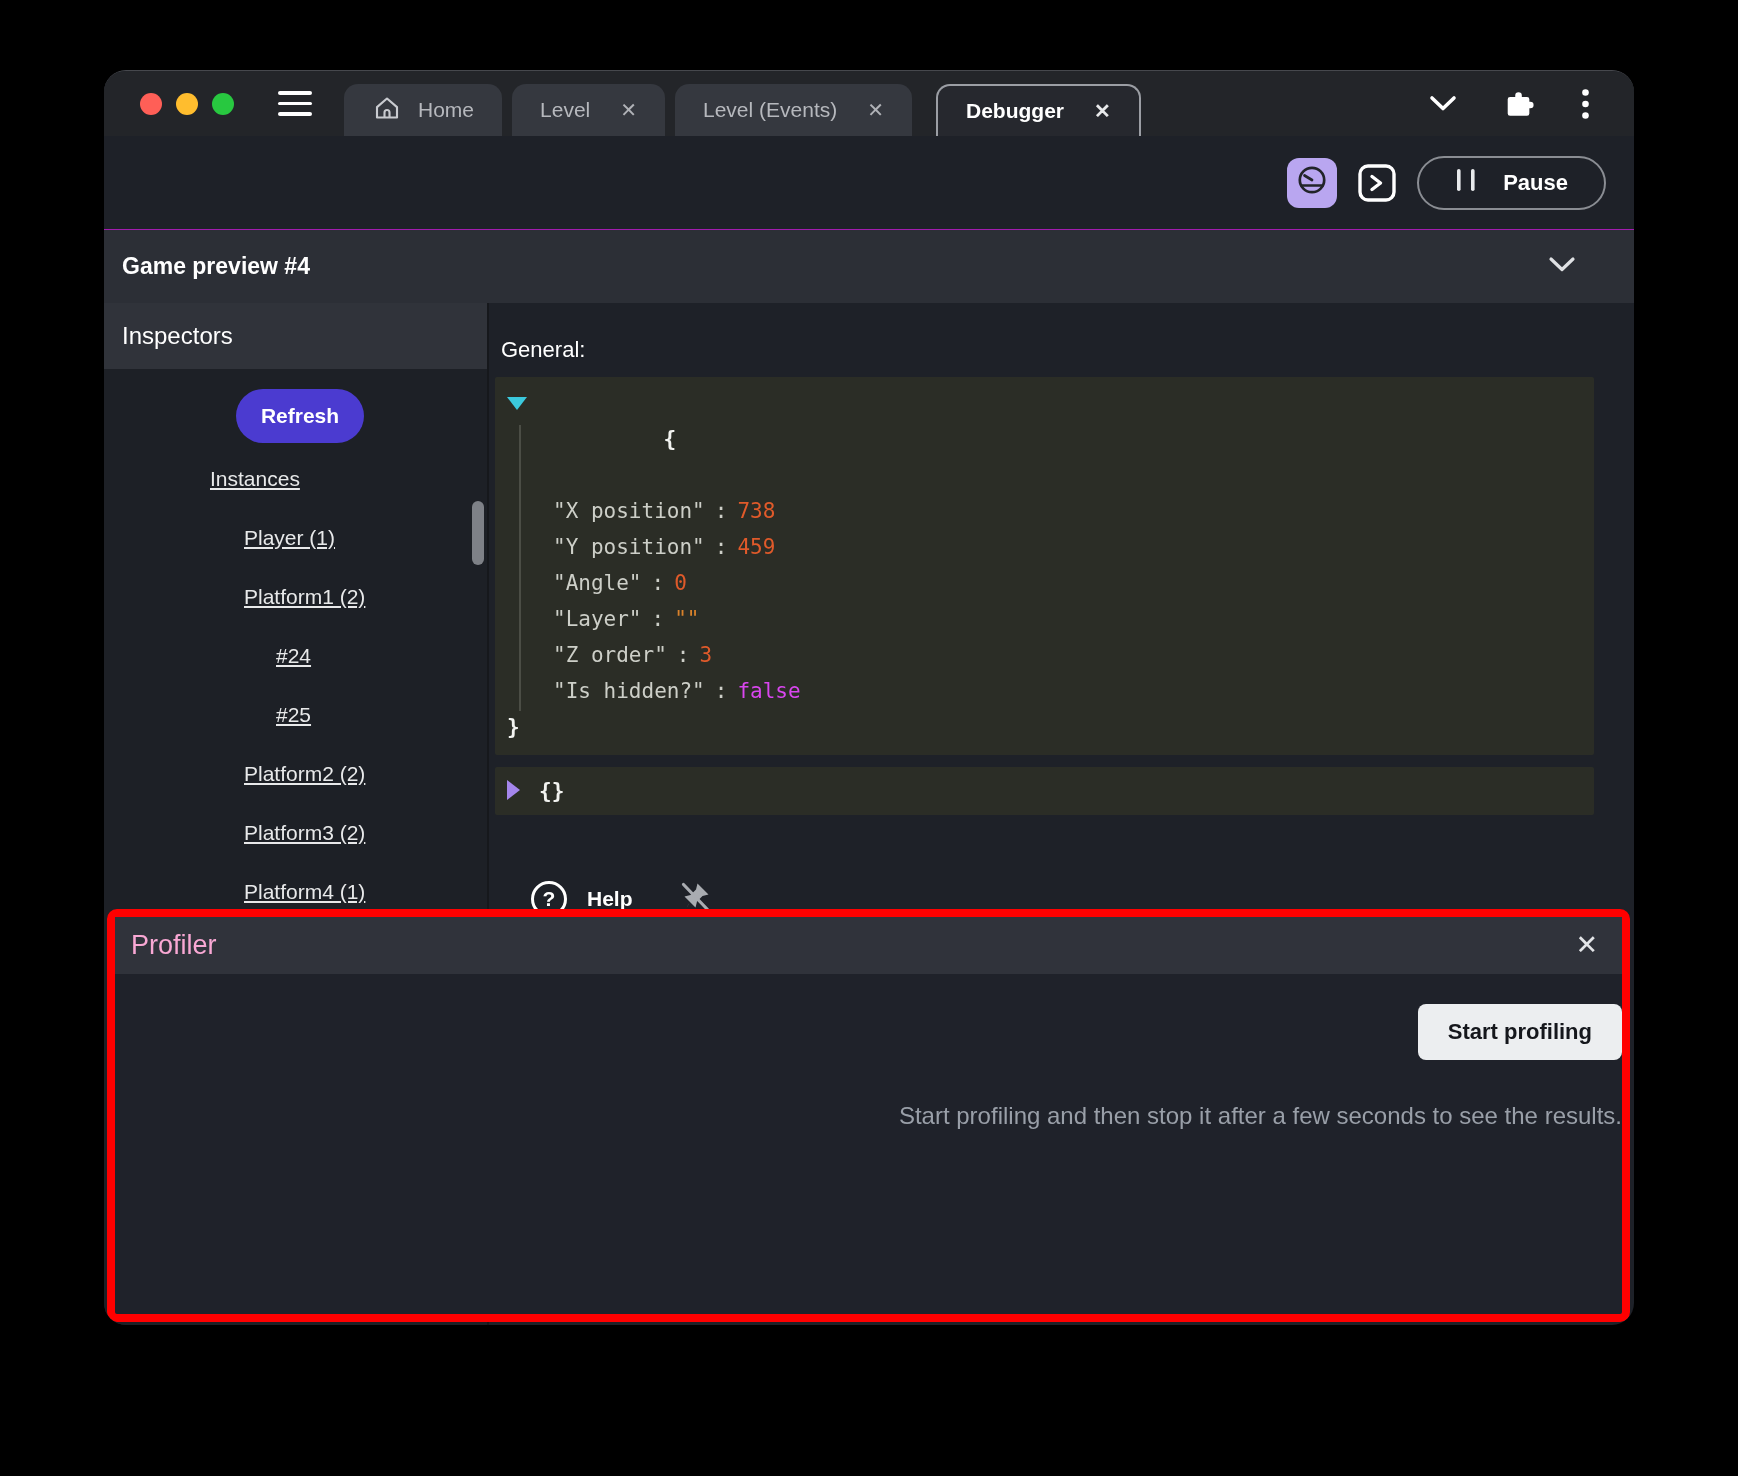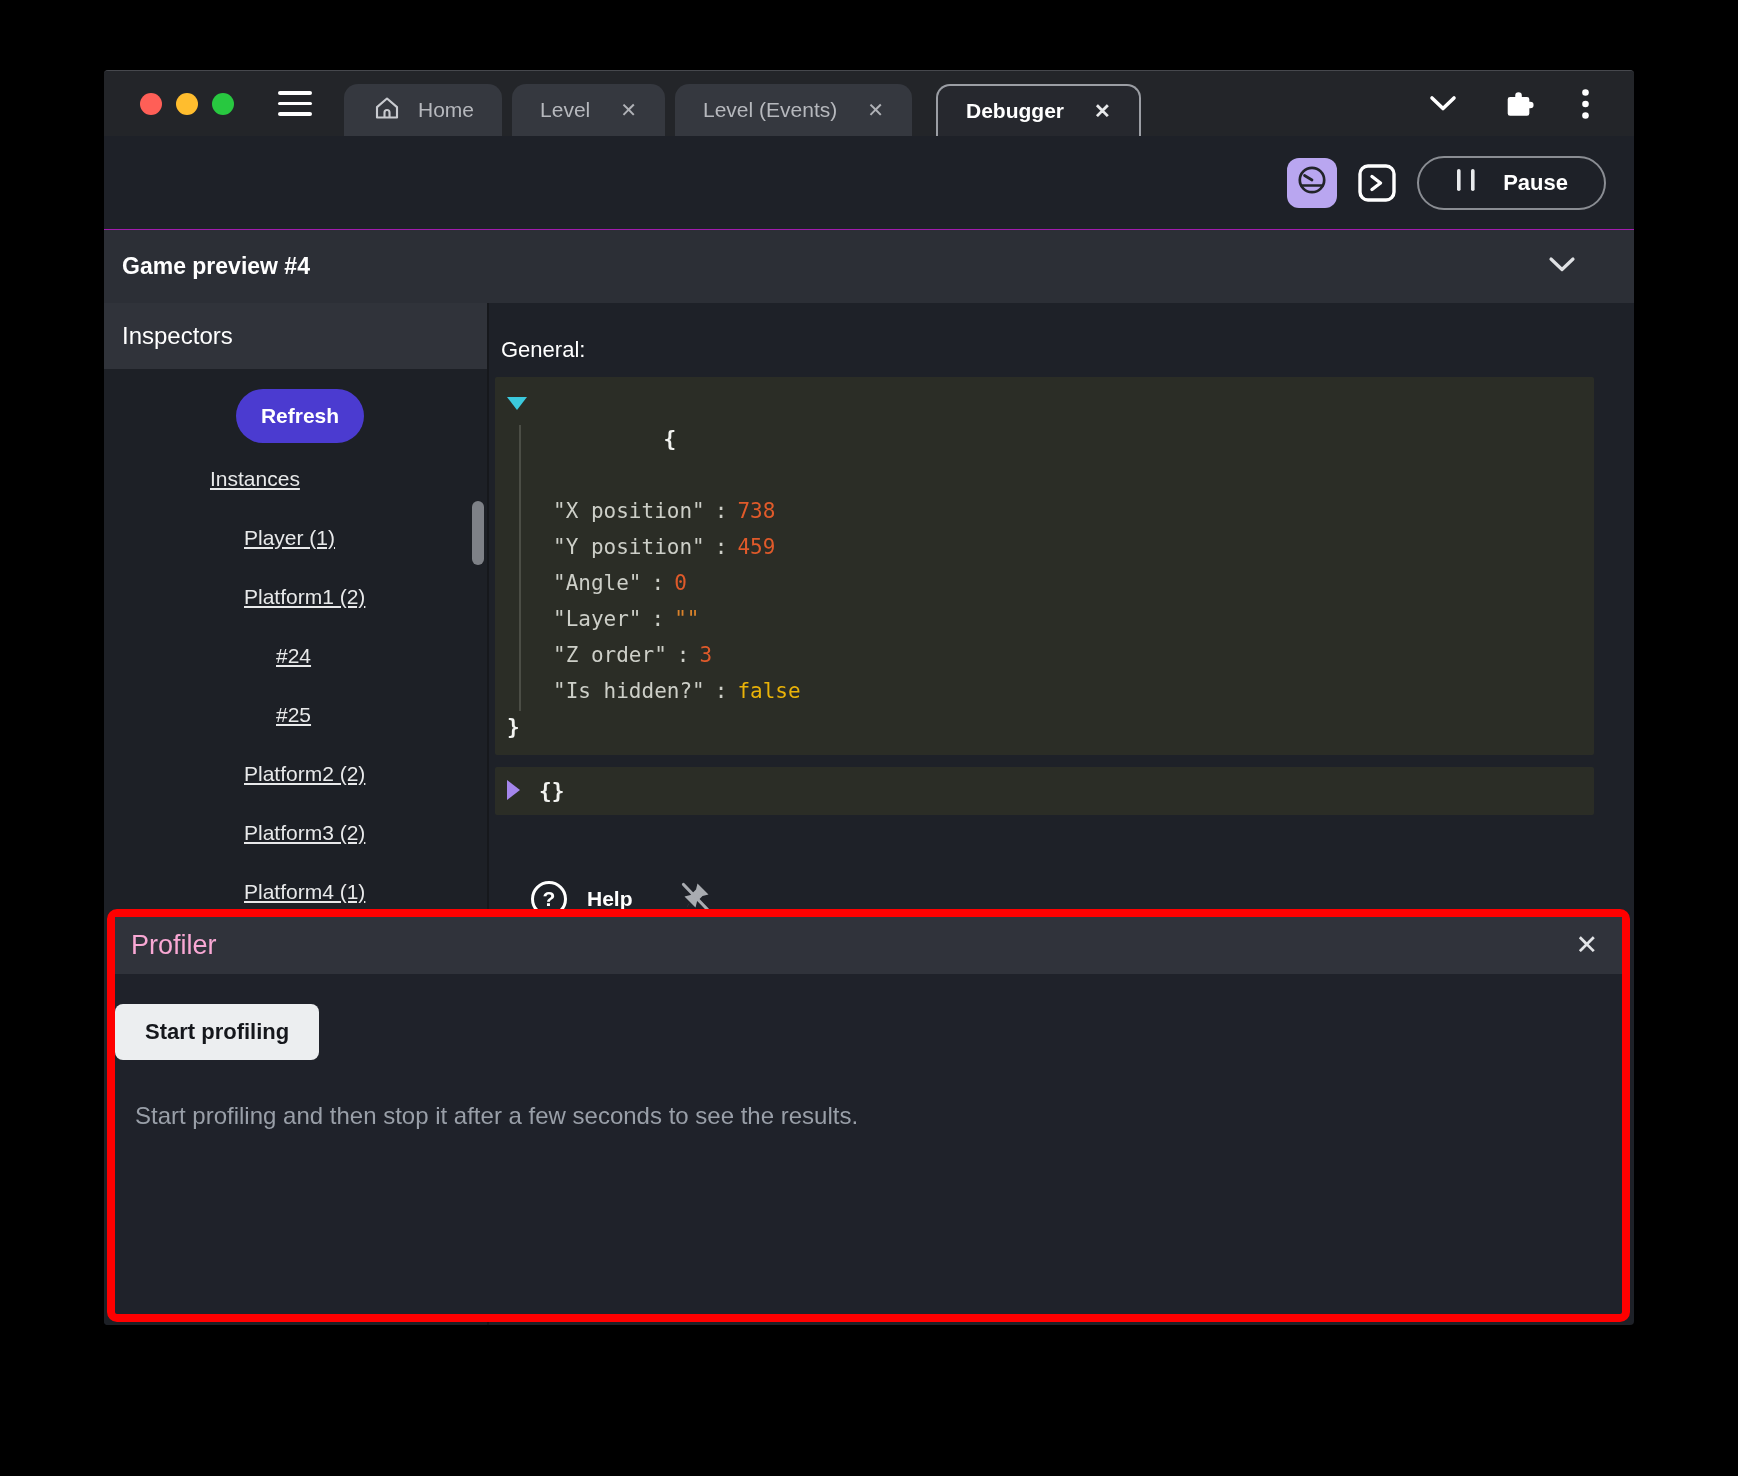--- a/index.html
+++ b/index.html
@@ -1,20 +1,20 @@
 <!DOCTYPE html>
 <html><head>
 <meta charset="utf-8">
 <style>
   * { margin:0; padding:0; box-sizing:border-box; }
   html,body { width:1738px; height:1476px; background:#000; overflow:hidden;
               font-family:"Liberation Sans", sans-serif; }
 
   .window { position:absolute; left:104px; top:70px; width:1530px; height:1255px;
-            background:#1e2128; border-radius:4px; overflow:hidden;
+            background:#1e2128; border-radius:22px; overflow:hidden;
             border-top:1px solid #46484d; box-shadow:0 30px 90px rgba(0,0,0,.9); }
 
   
   .titlebar { height:65px; background:#232529; display:flex; align-items:center; }
   .traffic { display:flex; gap:14px; margin-left:36px; }
   .traffic span { width:22px; height:22px; border-radius:50%; display:block; }
   .t-close{ background:#ff5f57; } .t-min{ background:#ffbd2e; } .t-max{ background:#28c840; }
   .hamburger { margin-left:44px; display:flex; flex-direction:column; gap:7px; cursor:pointer; }
   .hamburger i { width:34px; height:3.5px; border-radius:2px; background:#fff; display:block; }
 
@@ -67,21 +67,21 @@
               font-family:"DejaVu Sans Mono", monospace; font-size:21px; color:#cdcfc8; }
   .json-row { line-height:36px; white-space:pre; }
   .row-open  { padding-left:42px; position:relative; color:#f2f3f0; font-weight:bold; }
   .row-entry { padding-left:58px; }
   .row-close { padding-left:12px; color:#f2f3f0; font-weight:bold; }
   .tri-down { position:absolute; left:12px; top:12px; width:0; height:0;
               border-left:10px solid transparent; border-right:10px solid transparent;
               border-top:13px solid #3bc9dd; cursor:pointer; }
   .indent-guide { position:absolute; left:24px; top:48px; bottom:44px; width:2px; background:#4b4d45; }
   .jkey { color:#cdcfc8; } .jsep { color:#cdcfc8; margin:0 10px; }
-  .val-number { color:#e05a2a; } .val-string { color:#d9822b; } .val-boolean { color:#eab308; }
+  .val-number { color:#e05a2a; } .val-string { color:#d9822b; } .val-boolean { color:#d946ef; }
 
   .iv-box { margin-top:12px; background:#2b2d26; border-radius:2px; height:48px; display:flex;
             align-items:center; padding-left:44px; position:relative;
             font-family:"DejaVu Sans Mono", monospace; font-size:21px; color:#f2f3f0; font-weight:bold; }
   .tri-right { position:absolute; left:12px; top:13px; width:0; height:0;
                border-top:10px solid transparent; border-bottom:10px solid transparent;
                border-left:13px solid #a586ec; cursor:pointer; }
 
   .help-row { margin:64px 0 0 36px; display:flex; align-items:center; gap:22px; }
   .help-button { display:flex; align-items:center; gap:20px; cursor:pointer; }
@@ -92,21 +92,21 @@
   .pin-off { margin-left:22px; cursor:pointer; }
 
   
   .profiler { position:absolute; left:3px; right:4px; top:838px; bottom:3px; z-index:10;
               border:8px solid #ff0000; border-radius:10px; background:#1f222a;
               display:flex; flex-direction:column; }
   .profiler-header { height:57px; background:#30333b; display:flex; align-items:center;
                      padding:0 24px 0 16px; flex:none; }
   .profiler-title { color:#f9a8d4; font-size:27px; }
   .profiler-close { margin-left:auto; color:#e3e5e8; font-size:27px; cursor:pointer; line-height:1; }
-  .profiler-body { flex:1; display:flex; flex-direction:column; align-items:flex-start; padding-top:30px; }
+  .profiler-body { flex:1; display:flex; flex-direction:column; align-items:flex-end; padding-top:30px; }
   .start-btn { background:#eceef0; color:#15171c; border:none; border-radius:8px;
                font-family:"Liberation Sans", sans-serif; font-weight:bold; font-size:22px;
                padding:15px 30px; cursor:pointer; }
   .profiler-hint { margin-top:42px; color:#999fa8; font-size:24px;margin-left:20px; }
 </style>
 </head>
 <body>
 
 <div class="window">
 

